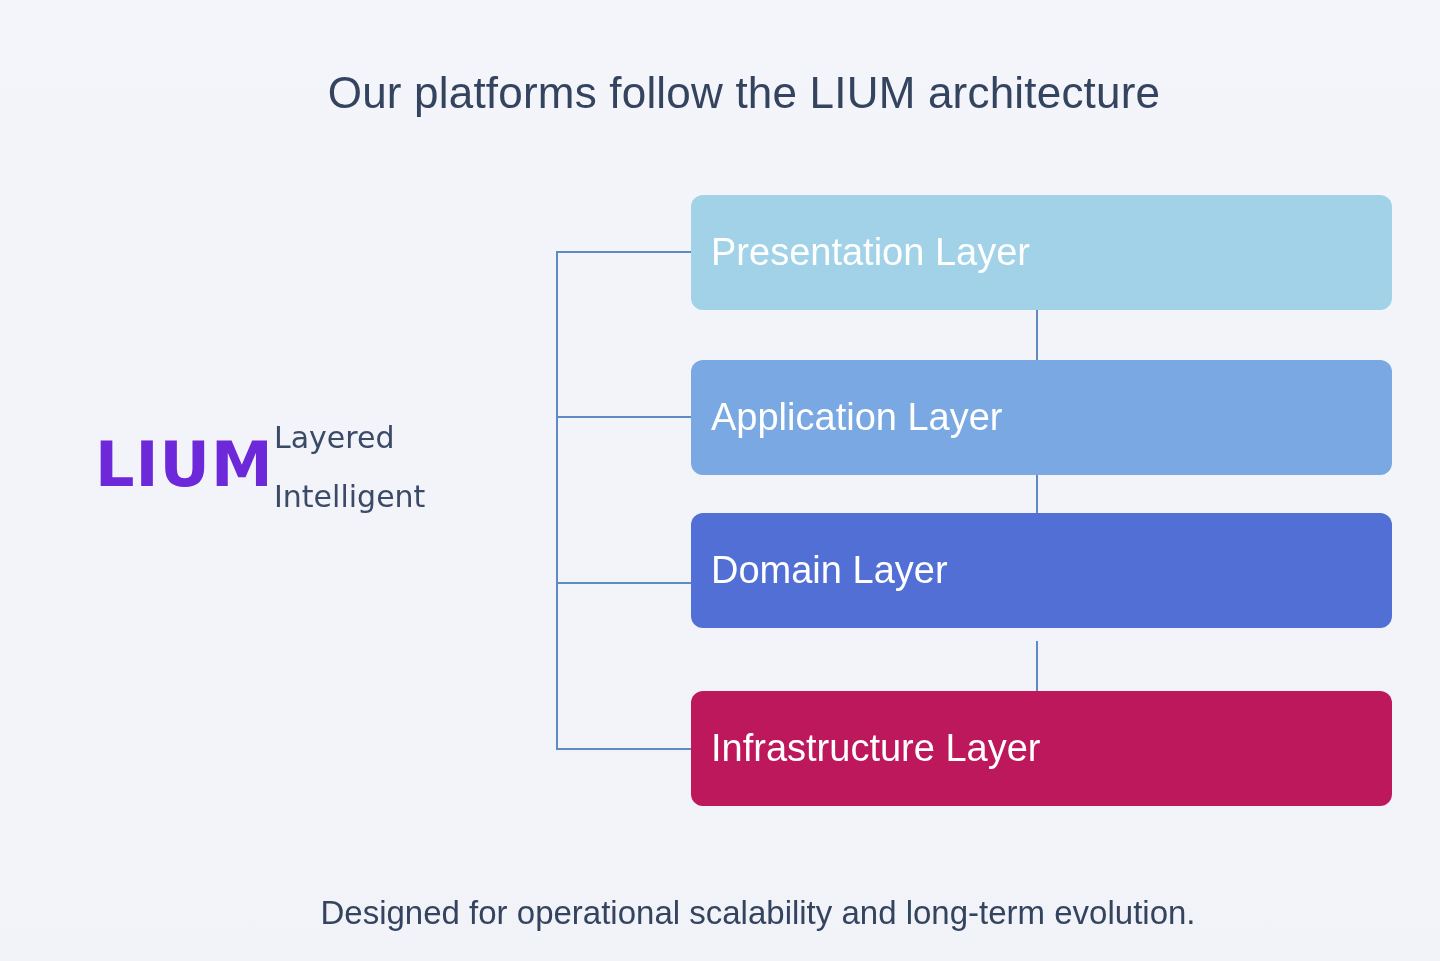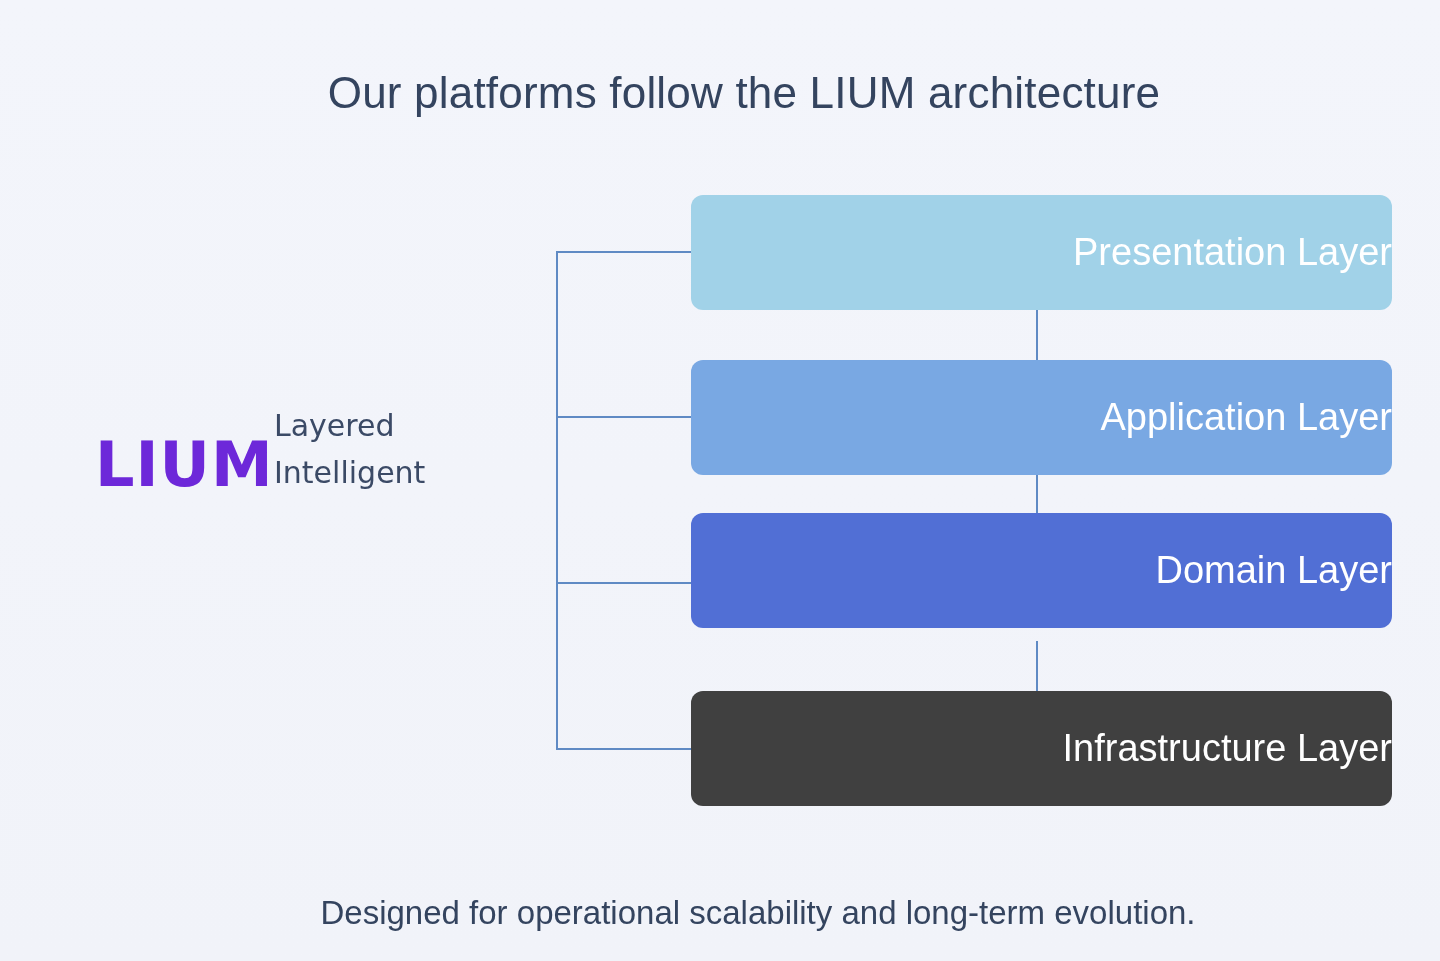--- a/index.html
+++ b/index.html
@@ -16,34 +16,34 @@
     .brand {
       position: absolute; left: 95px; top: 434px;
       font-family: "DejaVu Sans", sans-serif; font-weight: bold;
       font-size: 62px; color: #6d28d9; letter-spacing: 1px; line-height: 1;
     }
     .expansion {
       position: absolute; left: 274px; top: 402px;
       font-family: "DejaVu Sans", sans-serif;
       font-size: 30px; color: #3b4a66; line-height: 47px;
     }
-    .expansion div { white-space: nowrap; }
+    .expansion div { white-space: nowrap; margin-top: 12px; }
     .bracket-v {
       position: absolute; left: 556px; top: 251px; width: 2px; height: 498px;
       background: #5f8ac4;
     }
     .bracket-h {
       position: absolute; left: 556px; width: 136px; height: 2px; background: #5f8ac4;
     }
     .link-v {
       position: absolute; left: 1036px; width: 2px; background: #5f8ac4;
     }
     .layer {
       position: absolute; left: 691px; width: 701px; height: 115px;
-      border-radius: 12px; display: flex; align-items: center; justify-content: flex-end;
+      border-radius: 12px; display: flex; align-items: center; justify-content: flex-start;
       color: #ffffff; font-size: 38px; box-sizing: border-box; padding-left: 20px;
     }
     .footer {
       position: absolute; left: 0; top: 894px; width: 1516px;
       text-align: center; font-size: 33px; color: #34445f;
     }
   </style>
 </head>
 <body>
 
@@ -67,17 +67,17 @@
 
 <div class="layer" id="layer-0" style="top: 195px; background: rgb(161, 210, 232);">
   <span>Presentation Layer</span>
 </div>
 <div class="layer" id="layer-1" style="top: 360px; background: rgb(121, 168, 227);">
   <span>Application Layer</span>
 </div>
 <div class="layer" id="layer-2" style="top: 513px; background: rgb(81, 111, 213);">
   <span>Domain Layer</span>
 </div>
-<div class="layer" id="layer-3" style="top: 691px; background: #404040;">
+<div class="layer" id="layer-3" style="top: 691px; background: #be185d;">
   <span>Infrastructure Layer</span>
 </div>
 
 <div class="footer">Designed for operational scalability and long-term evolution.</div>
 
 </body></html>

